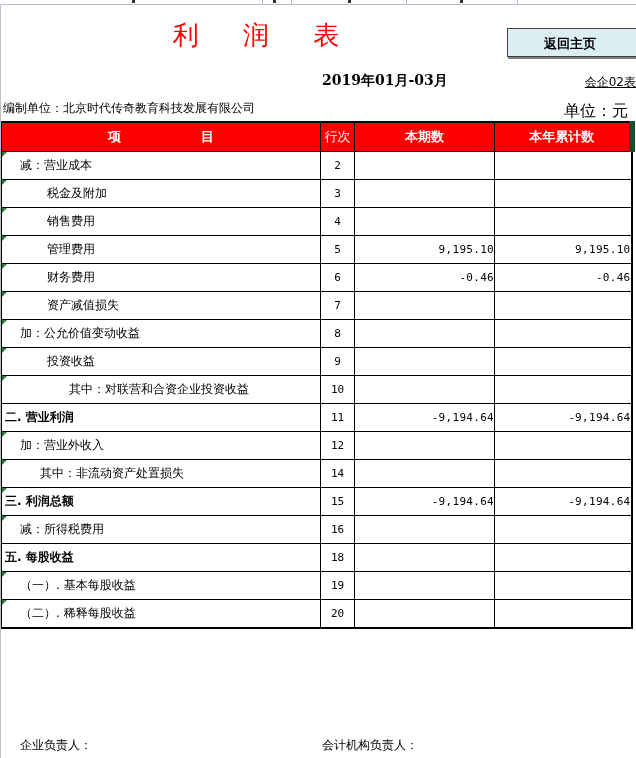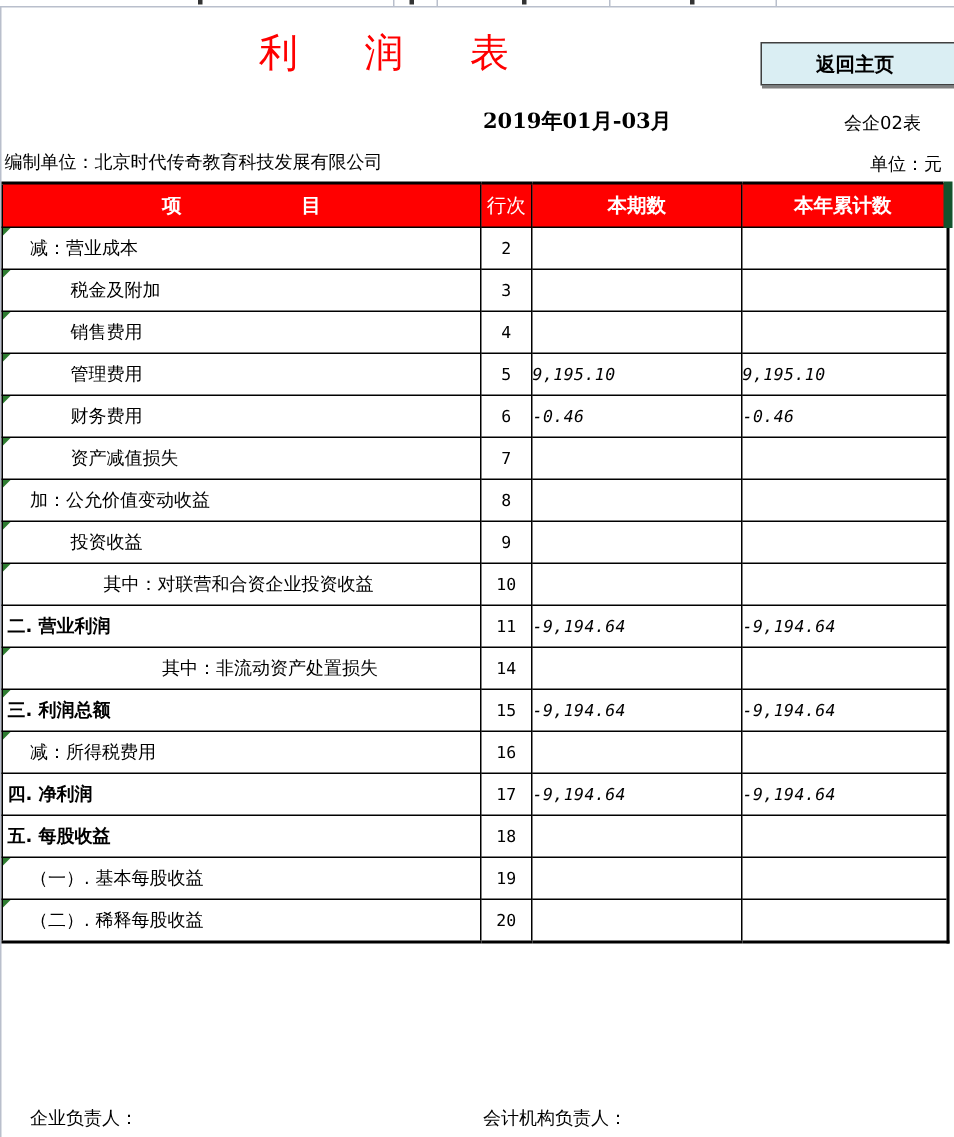--- a/index.html
+++ b/index.html
@@ -71,32 +71,33 @@
   }
   .period {
     position: absolute;
     left: 322px; top: 72px;
     font-family: "DejaVu Serif", "Liberation Serif", serif;
     font-size: 14px;
     font-weight: bold;
   }
   .form-no {
     position: absolute;
-    right: 22px; top: 74px;
-    font-size: 12px;
+    right: 0; top: 74px;
+    font-size: 12px;
+    text-decoration: underline;
   }
   .org {
     position: absolute;
     left: 3px; top: 100px;
     font-size: 12px;
   }
   .unit {
     position: absolute;
     right: 8px; top: 101px;
-    font-size: 12px;
+    font-size: 16px;
   }
   table.report {
     position: absolute;
     left: 1px; top: 121px;
     border-collapse: collapse;
     table-layout: fixed;
     width: 630px;
     padding-left: 24px;
   }
   table.report col.c-item { width: 319px; }
@@ -123,33 +124,32 @@
     padding: 0;
     border: 1px solid #000;
     font-size: 12px;
     position: relative;
     box-sizing: border-box;
   }
   table.report td.item { padding-left: 3px; white-space: nowrap; }
   table.report td.item.l0 { font-weight: bold; }
   table.report td.item.l1 { padding-left: 18px; }
   table.report td.item.l2 { padding-left: 45px; }
-  table.report td.item.l3 { padding-left: 38px; text-align: center; }
+  table.report td.item.l3 { padding-left: 38px; }
   table.report td.item.l4 { padding-left: 67px; margin-top: 44px; }
   table.report td.no {
     text-align: center;
     font-family: "DejaVu Sans Mono", "Liberation Mono", monospace;
     font-size: 11px;
   }
   table.report td.num {
-    text-align: left;
+    text-align: right;
     font-family: "DejaVu Sans Mono", "Liberation Mono", monospace;
     font-size: 11px;
     letter-spacing: 0.3px;
-    font-style: italic;
   }
   table.report td.ytd { border-right: 2px solid #000; }
   table.report tr:last-child td { border-bottom: 2px solid #000; }
   .gtri {
     position: absolute;
     left: 0; top: 0;
     width: 0; height: 0;
     border-top: 5px solid #2e7d32;
     border-right: 5px solid transparent;
   }
@@ -265,44 +265,44 @@
         <td class="num"></td>
         <td class="num ytd"></td>
       </tr>
       <tr>
         <td class="item l0"><span>二. 营业利润</span></td>
         <td class="no">11</td>
         <td class="num">-9,194.64</td>
         <td class="num ytd">-9,194.64</td>
       </tr>
       <tr>
+        <td class="item l1"><span class="gtri"></span><span>加：营业外收入</span></td>
+        <td class="no">12</td>
+        <td class="num"></td>
+        <td class="num ytd"></td>
+      </tr>
+      <tr>
         <td class="item l3"><span class="gtri"></span><span>其中：非流动资产处置损失</span></td>
         <td class="no">14</td>
         <td class="num"></td>
         <td class="num ytd"></td>
       </tr>
       <tr>
         <td class="item l0"><span class="gtri"></span><span>三. 利润总额</span></td>
         <td class="no">15</td>
         <td class="num">-9,194.64</td>
         <td class="num ytd">-9,194.64</td>
       </tr>
       <tr>
         <td class="item l1"><span class="gtri"></span><span>减：所得税费用</span></td>
         <td class="no">16</td>
         <td class="num"></td>
         <td class="num ytd"></td>
       </tr>
       <tr>
-        <td class="item l0"><span>四. 净利润</span></td>
-        <td class="no">17</td>
-        <td class="num">-9,194.64</td>
-        <td class="num ytd">-9,194.64</td>
-      </tr>
-      <tr>
         <td class="item l0"><span>五. 每股收益</span></td>
         <td class="no">18</td>
         <td class="num"></td>
         <td class="num ytd"></td>
       </tr>
       <tr>
         <td class="item l1"><span class="gtri"></span><span>（一）. 基本每股收益</span></td>
         <td class="no">19</td>
         <td class="num"></td>
         <td class="num ytd"></td>

